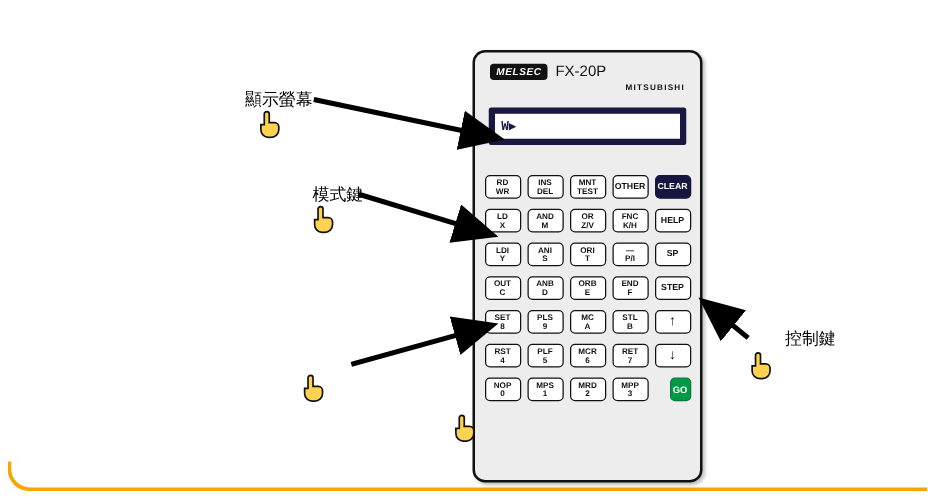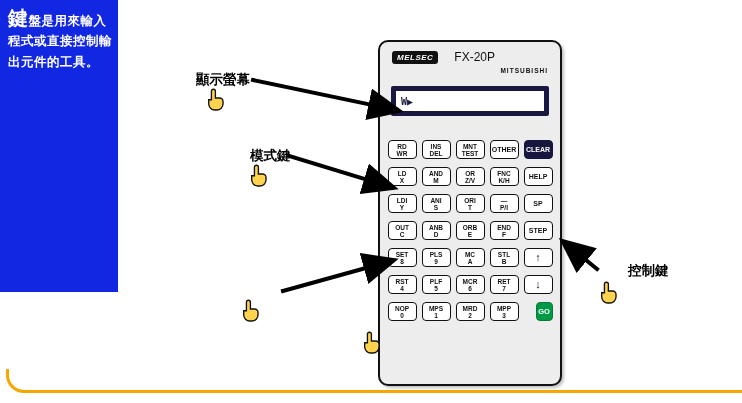--- a/index.html
+++ b/index.html
@@ -16,21 +16,21 @@
   
   .accent-line{position:absolute;left:6px;right:0;top:369px;height:21px;
                border-left:3px solid var(--accent,#f7a600);
                border-bottom:3px solid var(--accent,#f7a600);
                border-bottom-left-radius:18px;}
 
   
   .device{position:absolute;left:378px;top:40px;width:184px;height:346px;
           background:#ededed;border:2px solid #111;border-radius:10px;
           box-sizing:border-box;box-shadow:2px 2px 3px rgba(0,0,0,.25);}
-  .dev-header{display:flex;align-items:center;gap:16px;margin:8px 12px 0;}
+  .dev-header{display:flex;align-items:center;gap:6px;margin:8px 12px 0;}
   .logo{background:#111;color:#fff;font-style:italic;font-weight:bold;font-size:8px;
         padding:2px 5px;border-radius:3px;letter-spacing:.5px;}
   .model{font-weight:normal;font-size:12px;color:#111;}
   .maker{text-align:right;font-weight:bold;font-size:6.5px;letter-spacing:1px;
          margin:3px 12px 0;color:#111;}
 
   .lcd{margin:12px 11px 0;border:5px solid var(--lcd-navy,#181840);border-radius:2px;
        background:#fff;padding:4px 5px;display:flex;gap:4px;}
   .lcd-cursor{font-family:"DejaVu Sans Mono",monospace;font-weight:bold;font-size:10px;
               color:var(--lcd-navy,#181840);padding-top:1px;}
@@ -43,33 +43,30 @@
   .key{height:19px;background:#fff;border:1.5px solid #111;border-radius:4px;
        display:flex;flex-direction:column;align-items:center;justify-content:center;
        box-sizing:border-box;cursor:pointer;color:#111;}
   .key .kt,.key .kb{font-size:6.5px;font-weight:bold;line-height:7px;white-space:nowrap;}
   .key.single{font-size:7px;font-weight:bold;}
   .key.glyph{font-size:11px;line-height:11px;font-weight:bold;}
   .key.dark{background:var(--key-dark,#16163e);border-color:var(--key-dark,#16163e);color:#fff;}
   .key.green{background:var(--key-green,#009a46);border-color:#067a3c;color:#fff;font-size:7.5px;margin-left:12px;}
 
   
-  .callout{position:absolute;font-weight:bold;font-size:13.5px;color:#000;white-space:nowrap;}
+  .callout{position:absolute;font-weight:normal;font-size:13.5px;color:#000;white-space:nowrap;}
 
   .arrows{position:absolute;left:0;top:0;pointer-events:none;}
   .hand{position:absolute;width:19px;height:23px;}
 </style>
 </head>
 <body>
 
 <div id="canvas" style="--panel-blue: #1127e2; --accent: #f7a600; --key-dark: #16163e; --key-green: #009a46; --lcd-navy: #181840;">
 
-  <div class="blue-panel">
-    <span class="lead">鍵</span><span>盤是用來輸入程式或直接控制輸出元件的工具。</span>
-  </div>
 
   <div class="accent-line"></div>
 
   <div class="device">
     <div class="dev-header">
       <span class="logo">MELSEC</span>
       <span class="model">FX-20P</span>
     </div>
     <div class="maker">MITSUBISHI</div>
 

